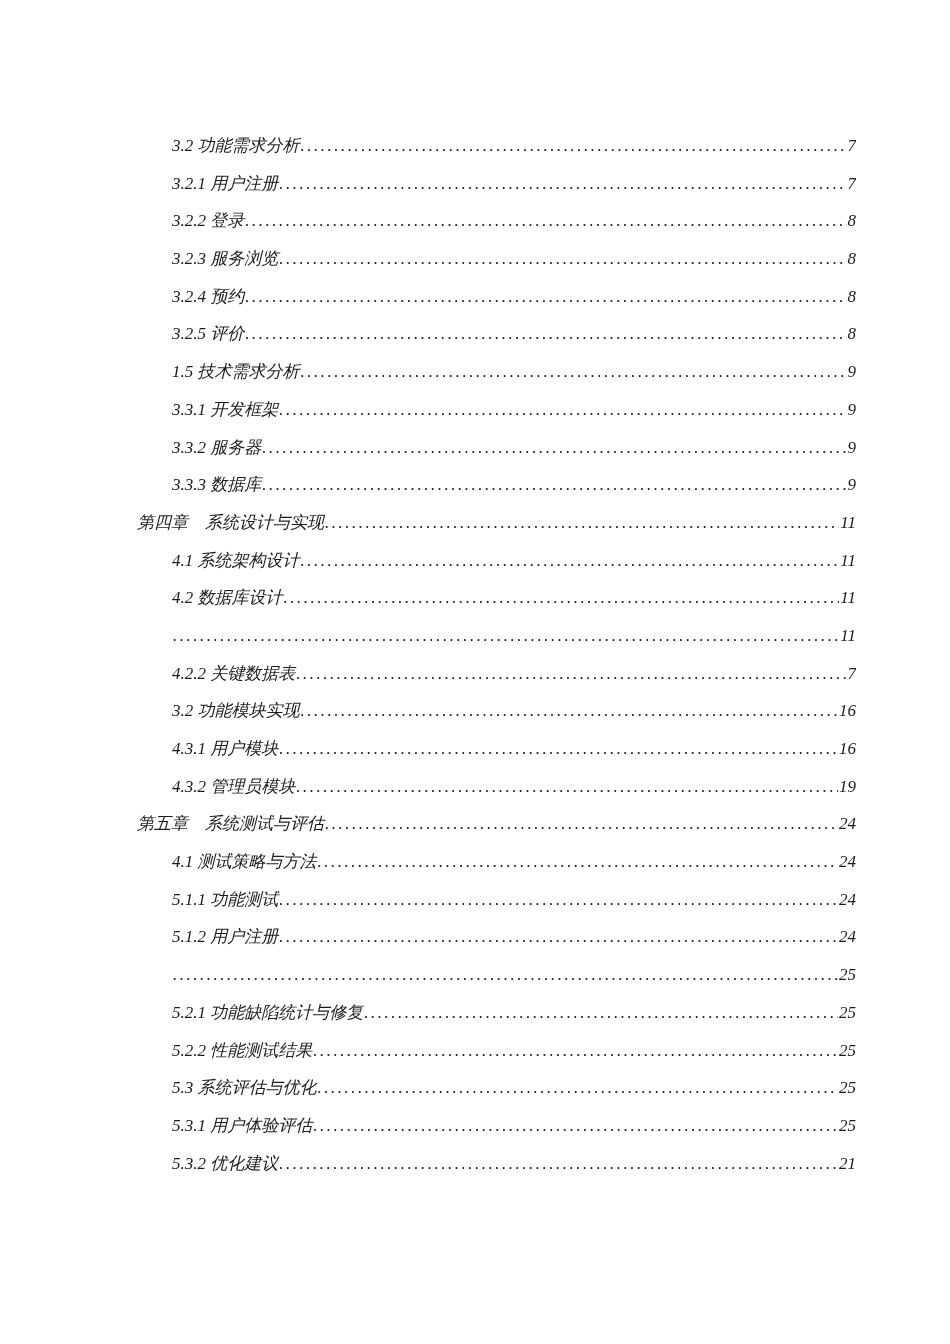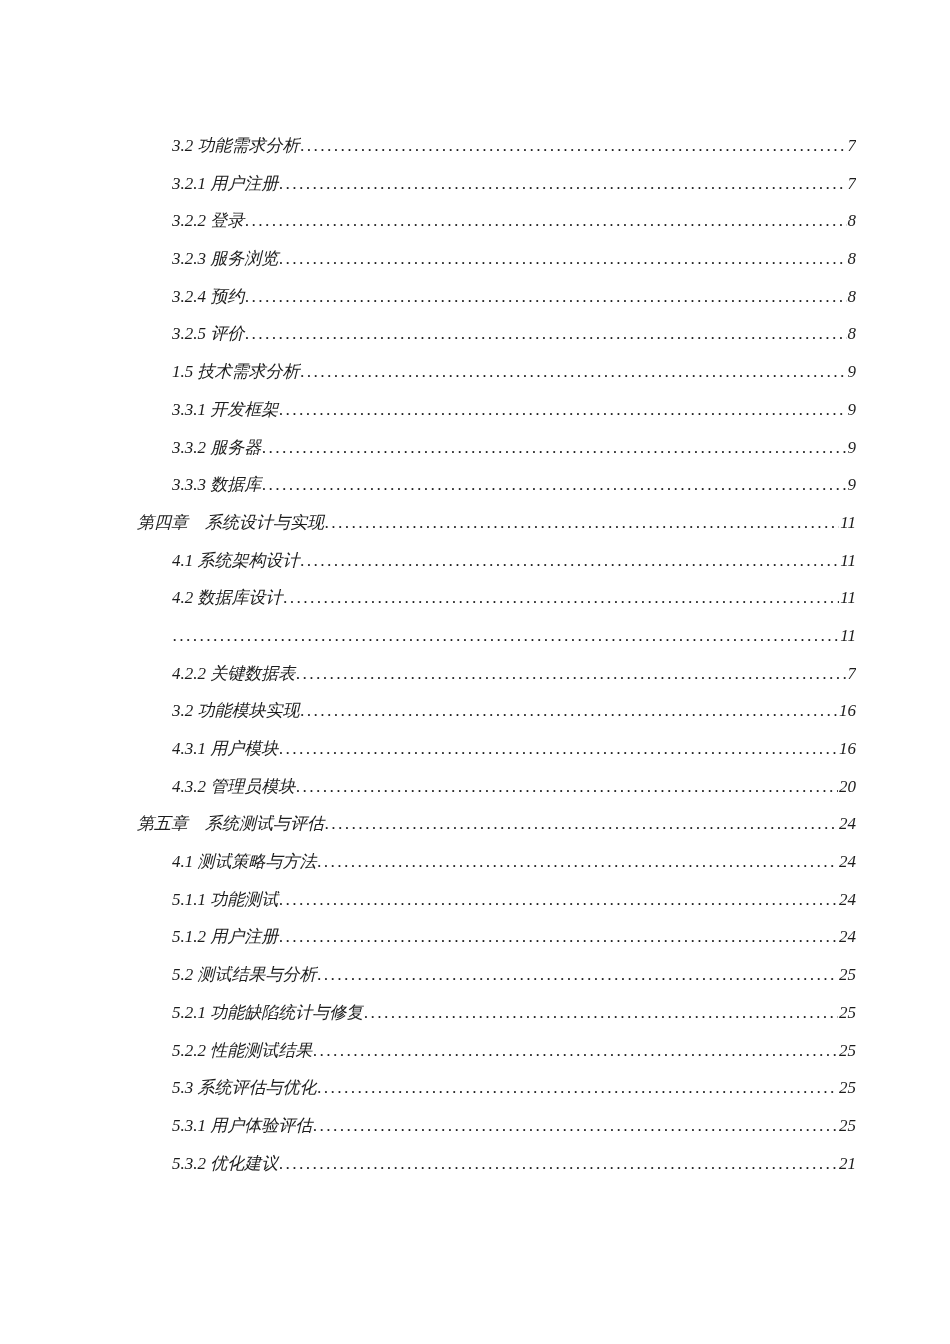--- a/index.html
+++ b/index.html
@@ -139,21 +139,21 @@
         <span class="toc-pagenum">16</span>
       </div>
       <div class="toc-row level-1">
         <span class="toc-label">4.3.1 用户模块</span>
         <span class="toc-leader"></span>
         <span class="toc-pagenum">16</span>
       </div>
       <div class="toc-row level-1">
         <span class="toc-label">4.3.2 管理员模块</span>
         <span class="toc-leader"></span>
-        <span class="toc-pagenum">20</span>
+        <span class="toc-pagenum">19</span>
       </div>
       <div class="toc-row level-0">
         <span class="toc-label">第五章　系统测试与评估</span>
         <span class="toc-leader"></span>
         <span class="toc-pagenum">24</span>
       </div>
       <div class="toc-row level-1">
         <span class="toc-label">4.1 测试策略与方法</span>
         <span class="toc-leader"></span>
         <span class="toc-pagenum">24</span>
@@ -162,21 +162,20 @@
         <span class="toc-label">5.1.1 功能测试</span>
         <span class="toc-leader"></span>
         <span class="toc-pagenum">24</span>
       </div>
       <div class="toc-row level-1">
         <span class="toc-label">5.1.2 用户注册</span>
         <span class="toc-leader"></span>
         <span class="toc-pagenum">24</span>
       </div>
       <div class="toc-row level-1">
-        <span class="toc-label">5.2 测试结果与分析</span>
         <span class="toc-leader"></span>
         <span class="toc-pagenum">25</span>
       </div>
       <div class="toc-row level-1">
         <span class="toc-label">5.2.1 功能缺陷统计与修复</span>
         <span class="toc-leader"></span>
         <span class="toc-pagenum">25</span>
       </div>
       <div class="toc-row level-1">
         <span class="toc-label">5.2.2 性能测试结果</span>

